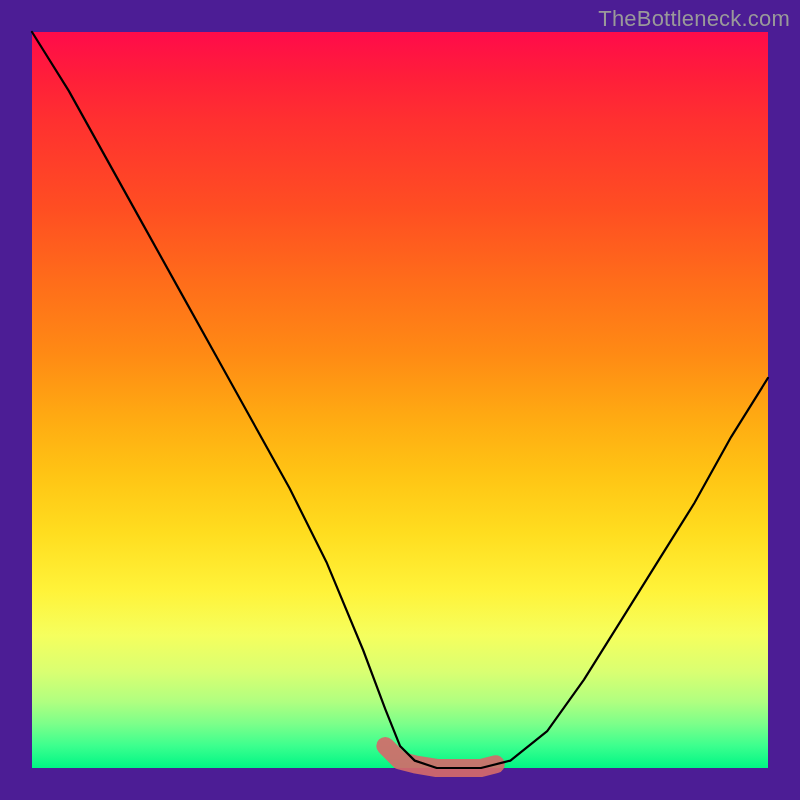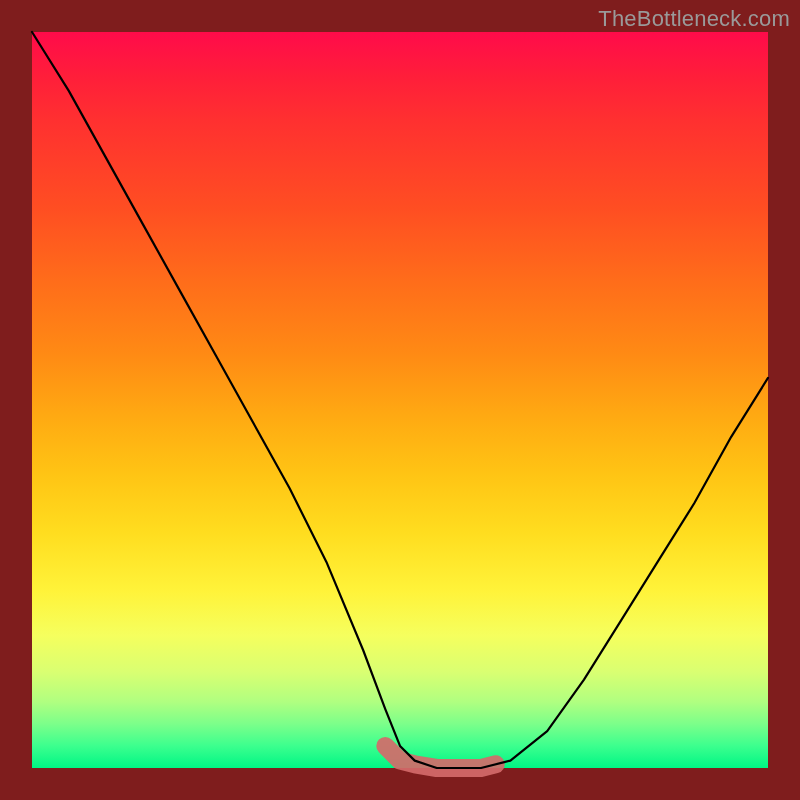--- a/index.html
+++ b/index.html
@@ -6,21 +6,21 @@
     margin: 0;
     padding: 0;
     width: 800px;
     height: 800px;
     background: #000;
     overflow: hidden;
   }
   .outer {
     width: 800px;
     height: 800px;
-    background: #7f1d1d;
+    background: #4c1d95;
     position: relative;
   }
   .plot-area {
     position: absolute;
     left: 32px;
     top: 32px;
     width: 736px;
     height: 736px;
     background: linear-gradient(to bottom,
       #ff0b4a 0%,

